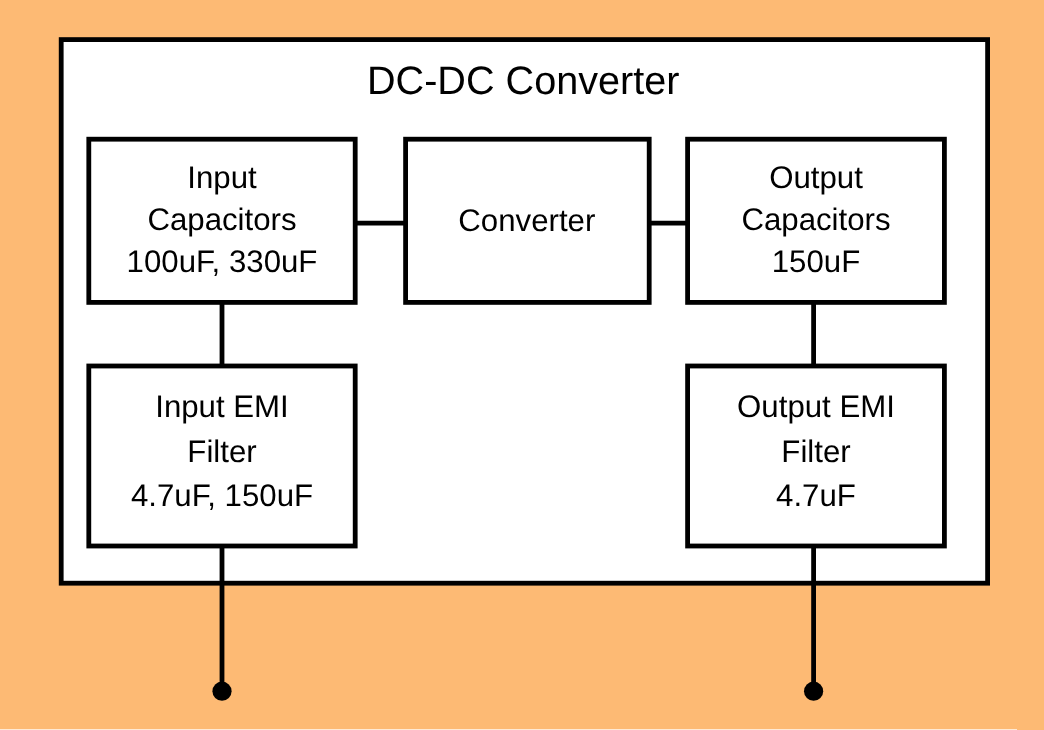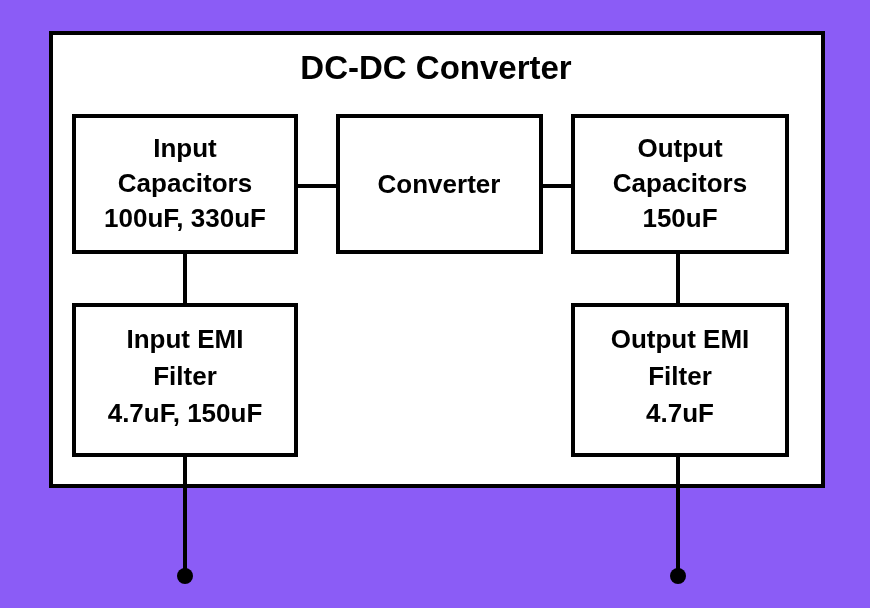--- a/index.html
+++ b/index.html
@@ -9,23 +9,22 @@
     background: #ffffff;
   }
   body {
     font-family: "Liberation Sans", sans-serif;
     color: #000000;
   }
   #diagram-root {
     position: relative;
     width: 870px;
     height: 608px;
-    background: #8b5cf6;
+    background: #fdba74;
     overflow: hidden;
-    font-weight: bold;
   }
   svg.diagram-canvas {
     position: absolute;
     left: 0;
     top: 0;
     width: 870px;
     height: 608px;
   }
   .box-rect {
     fill: #ffffff;

